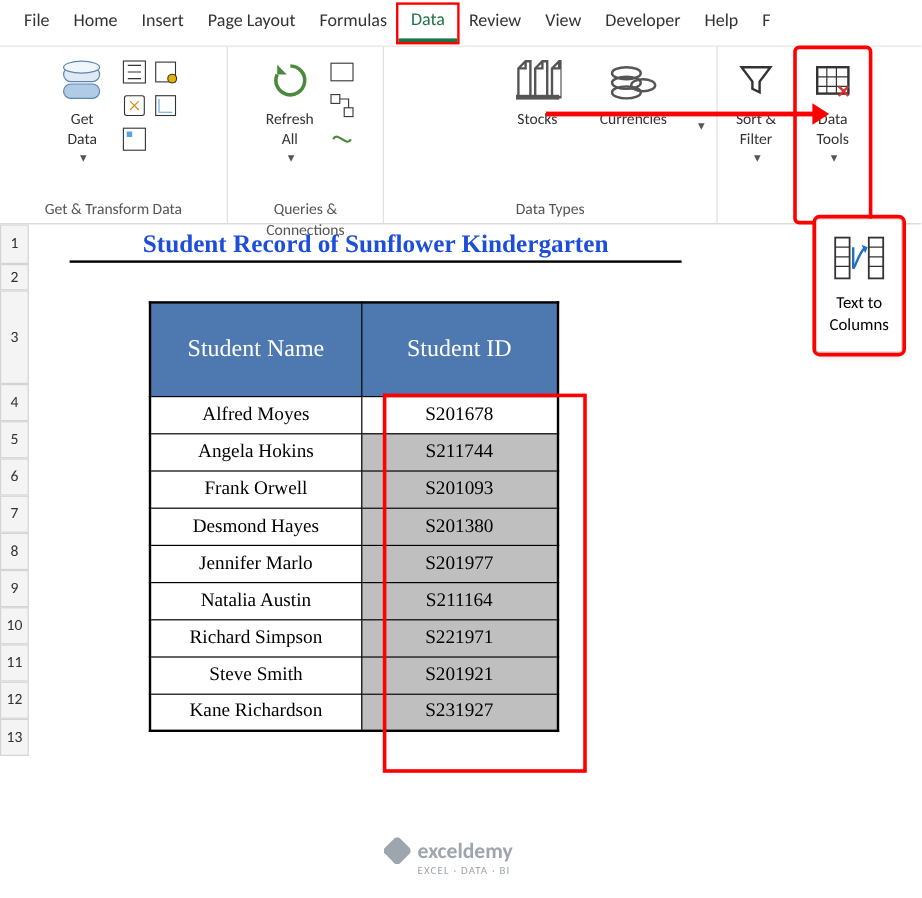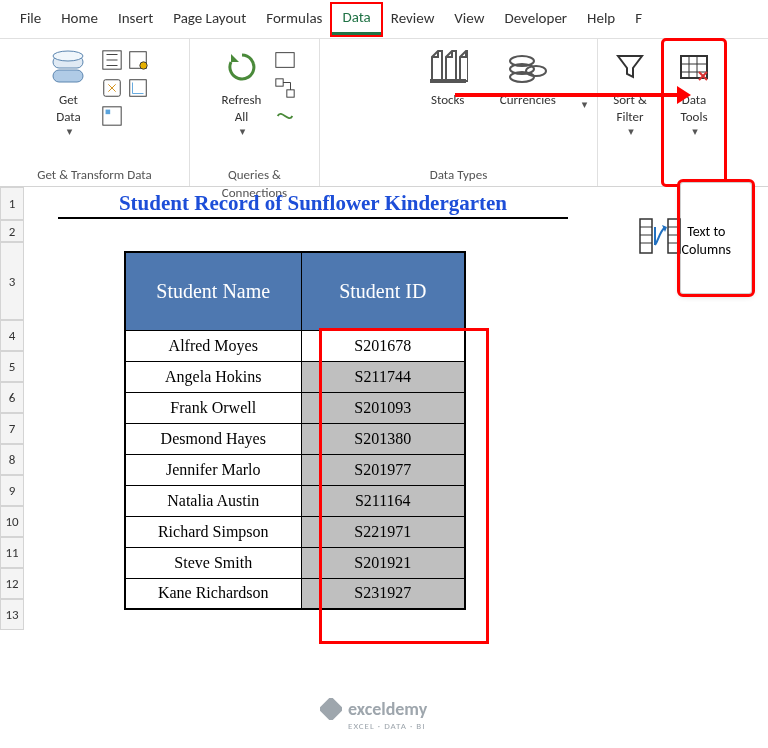--- a/index.html
+++ b/index.html
@@ -116,23 +116,23 @@
     position: absolute;
     left: 680px;
     top: 182px;
     width: 72px;
     height: 112px;
     background:#fff;
     border:1px solid #cfcfcf;
     border-radius:3px;
     box-shadow:0 2px 6px rgba(0,0,0,.2);
     display:flex;
-    flex-direction:row;
+    flex-direction:column;
     align-items:center;
-    justify-content:flex-end;
+    justify-content:center;
     padding:6px 20px;
     outline:3px solid #ff0000;
   }
   .floating .lbl { text-align:center; font-size:14px; line-height:18px; padding-top:6px;}
 
   
   .grid-area { display:flex; align-items:flex-start; }
   .row-headers { width:24px; }
   .rowh {
     height:31px;

